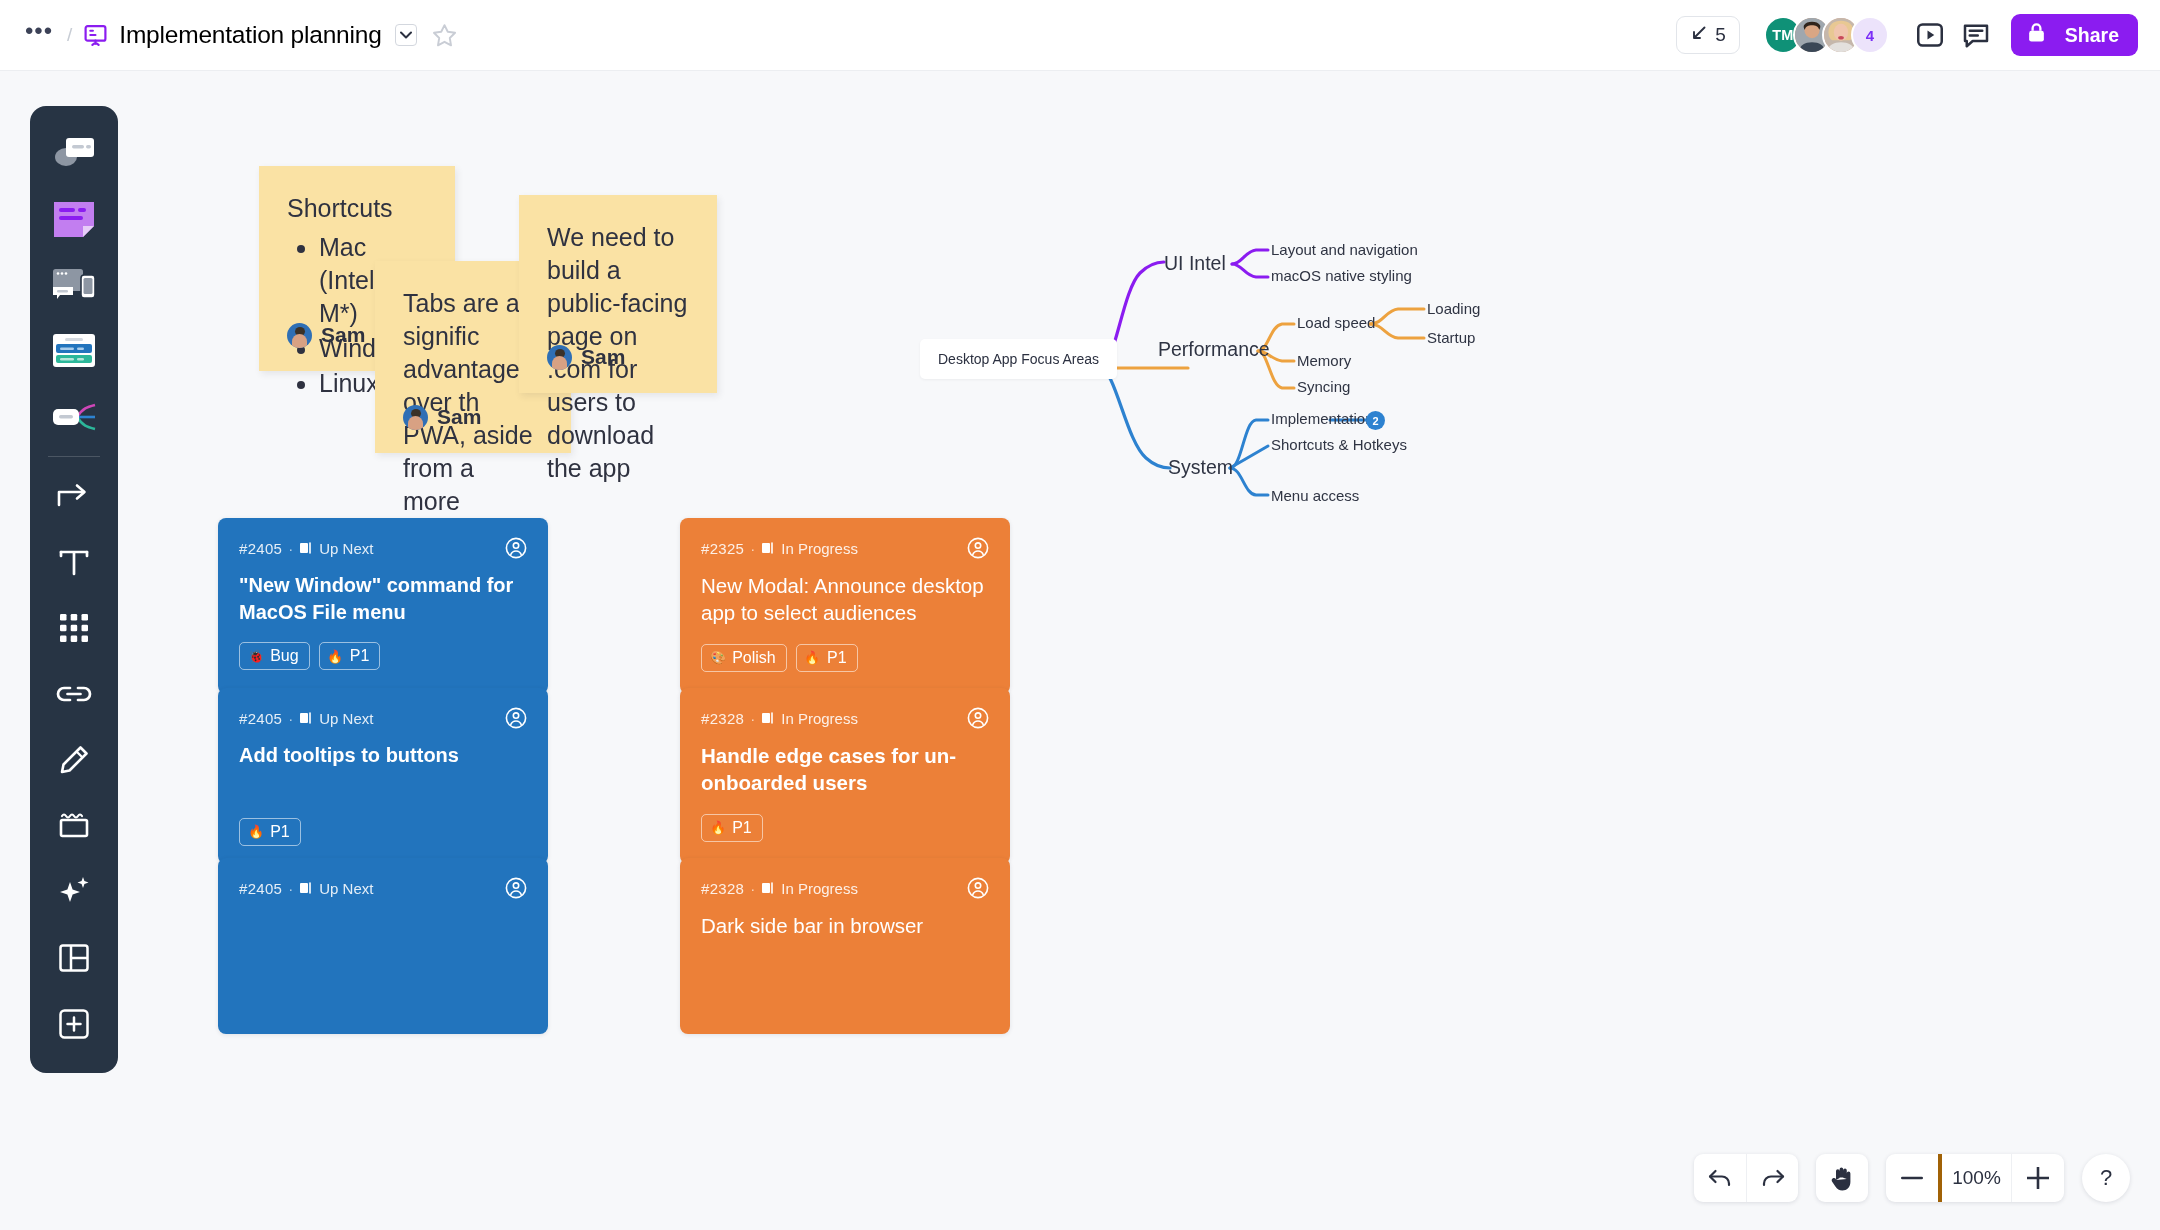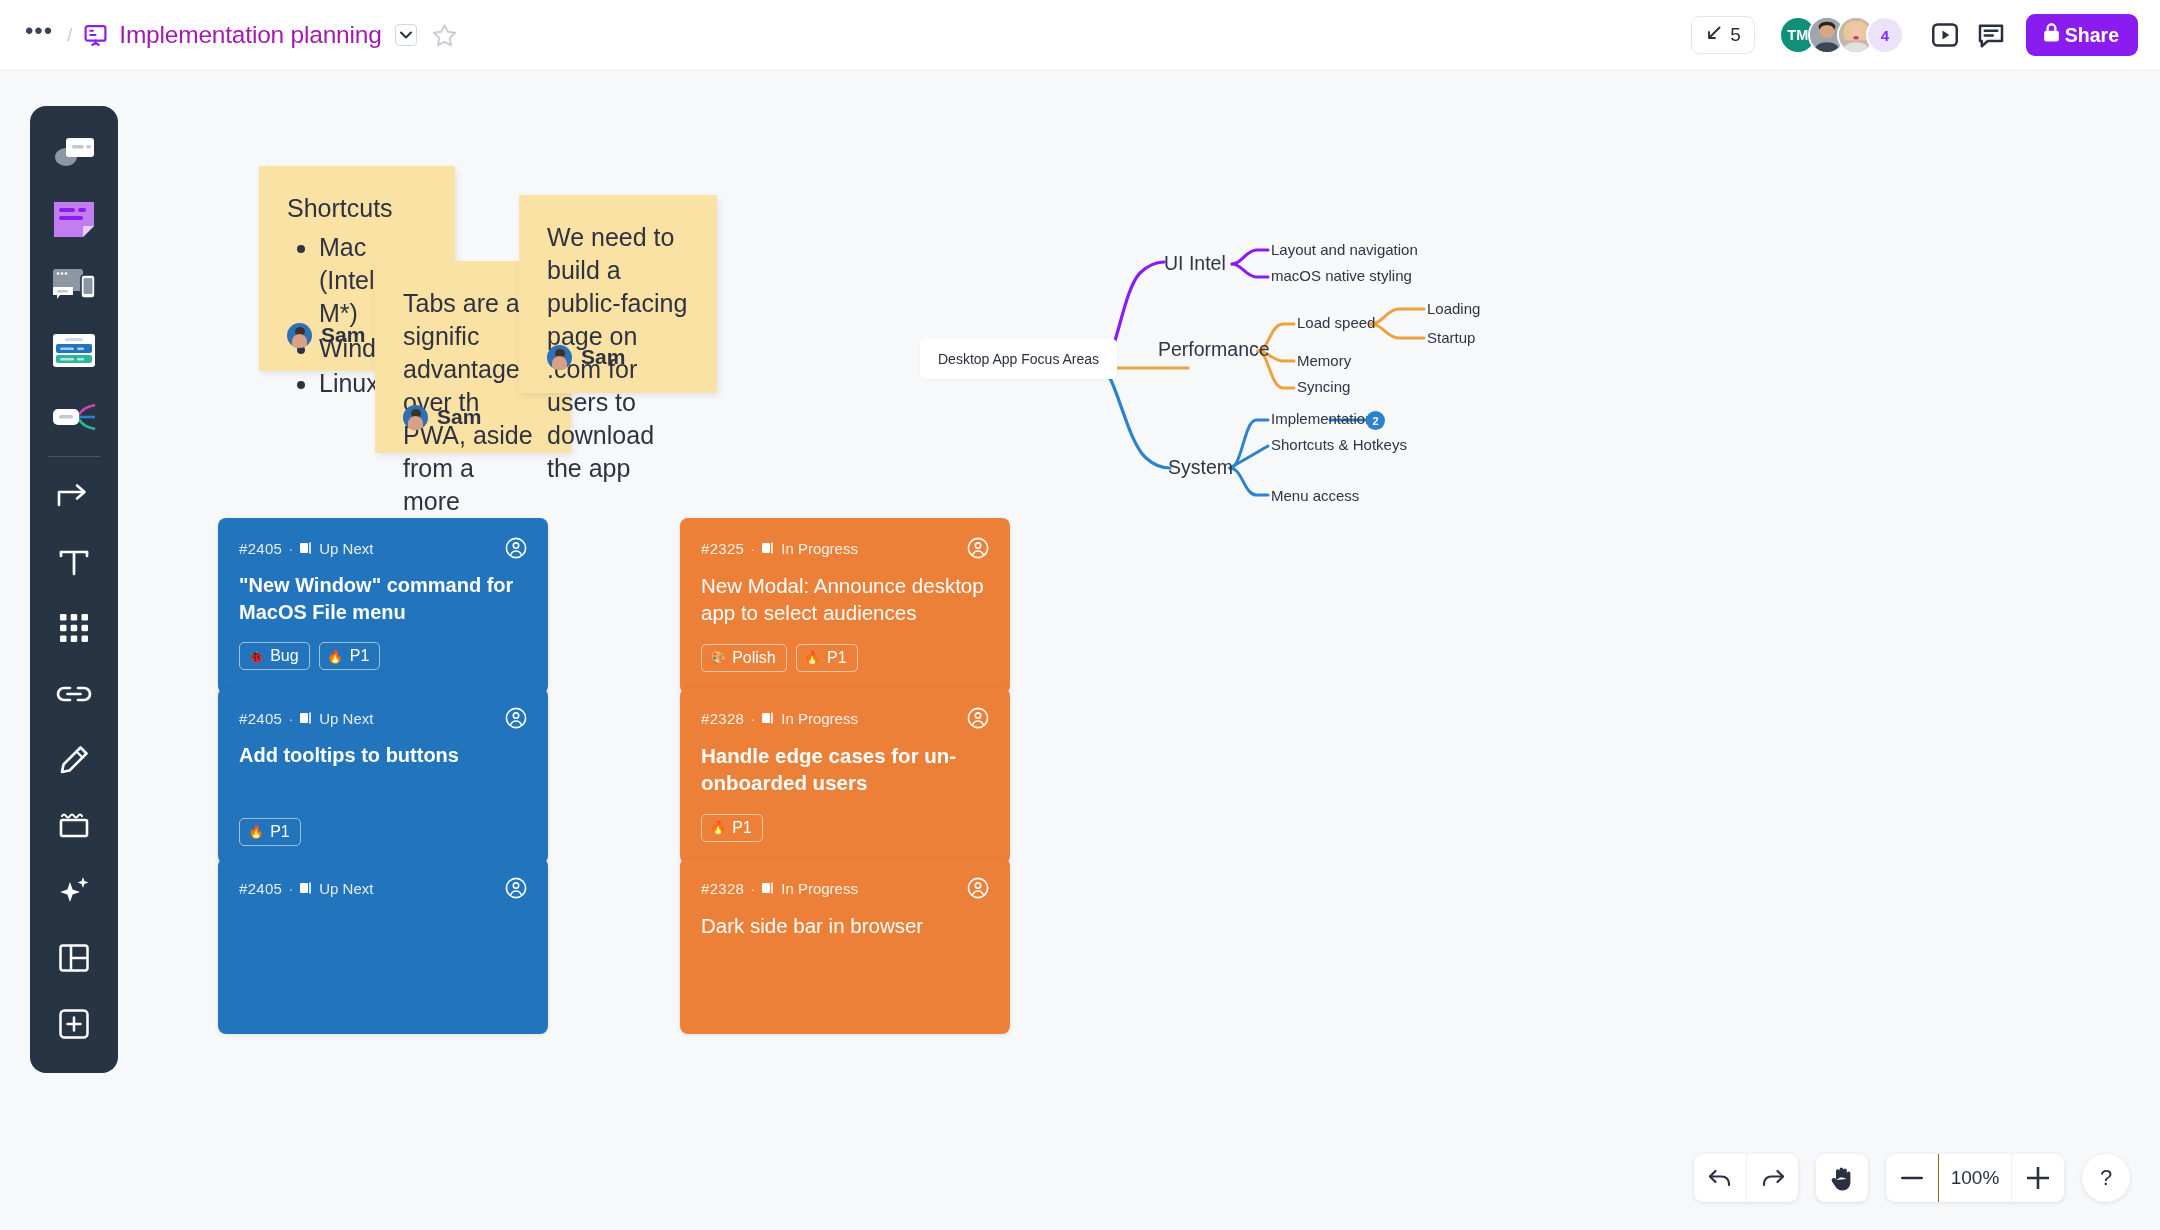--- a/index.html
+++ b/index.html
@@ -25,21 +25,21 @@
     width: 34px; height: 30px; cursor: pointer;
     font-size: 24px; color: #3c4257; letter-spacing: 1px; line-height: 10px;
     padding-bottom: 8px;
   }
   .bc-slash { color: #c7ccd4; font-size: 19px; margin: 0 11px; }
   .board-icon {
     width: 25px; height: 25px; margin-right: 11px; position: relative; flex: none;
   }
   .board-icon svg { display: block; }
   .board-title {
-    font-size: 24.5px; color: #a21caf; font-weight: 400;
+    font-size: 24.5px; color: #000000; font-weight: 400;
     white-space: nowrap; letter-spacing: -0.2px;
   }
   .caret-box {
     width: 22px; height: 22px; margin-left: 13px;
     border: 1.4px solid #d3d7de; border-radius: 4px;
     display: flex; align-items: center; justify-content: center; cursor: pointer;
   }
   .star-btn { margin-left: 14px; cursor: pointer; display:flex; }
 
   .hdr-right {
@@ -60,21 +60,21 @@
     font-size: 14.5px; font-weight: 700; color: #fff; overflow: hidden; position: relative;
   }
   .av:first-child { margin-left: 0; }
   .av-tm { background: #0f9177; }
   .av-more { background: #ece3fb; color: #7b2ff7; font-weight: 700; font-size: 15px; }
   .icon-btn {
     width: 46px; height: 46px; display: flex; align-items: center; justify-content: center;
     cursor: pointer; border-radius: 8px;
   }
   .share-btn {
-    display: flex; align-items: center; gap: 4px;
+    display: flex; align-items: center; gap: 19px;
     background: #8b1cf0; color: #fff; border-radius: 9px;
     height: 42px; padding: 0 19px 0 16px; margin-left: 12px;
     font-size: 19.5px; font-weight: 700; cursor: pointer;
   }
 
   
   .toolbar {
     position: absolute; left: 30px; top: 106px;
     width: 88px; background: #273444; border-radius: 16px;
     padding: 14px 0 16px; display: flex; flex-direction: column;
@@ -190,21 +190,21 @@
     box-shadow: 0 1px 4px rgba(30,40,60,.13); overflow: hidden;
   }
   .ctrl {
     width: 52px; height: 48px; display: flex; align-items: center;
     justify-content: center; cursor: pointer;
   }
   .ctrl + .ctrl { border-left: 1px solid #eef0f3; }
   .zoom-label {
     min-width: 74px; display: flex; align-items: center; justify-content: center;
     font-size: 19px; color: #2b3040; font-weight: 400; cursor: pointer;
-    border-left: 1px solid #a16207; border-right: 1px solid #eef0f3;
+    border-left: 4px solid #a16207; border-right: 1px solid #eef0f3;
   }
   .ctrl-round {
     width: 48px; height: 48px; border-radius: 50%; background: #fff;
     box-shadow: 0 1px 4px rgba(30,40,60,.13);
     display: flex; align-items: center; justify-content: center;
     font-size: 22px; color: #2b3040; cursor: pointer;
   }
 </style>
 </head>
 <body>

